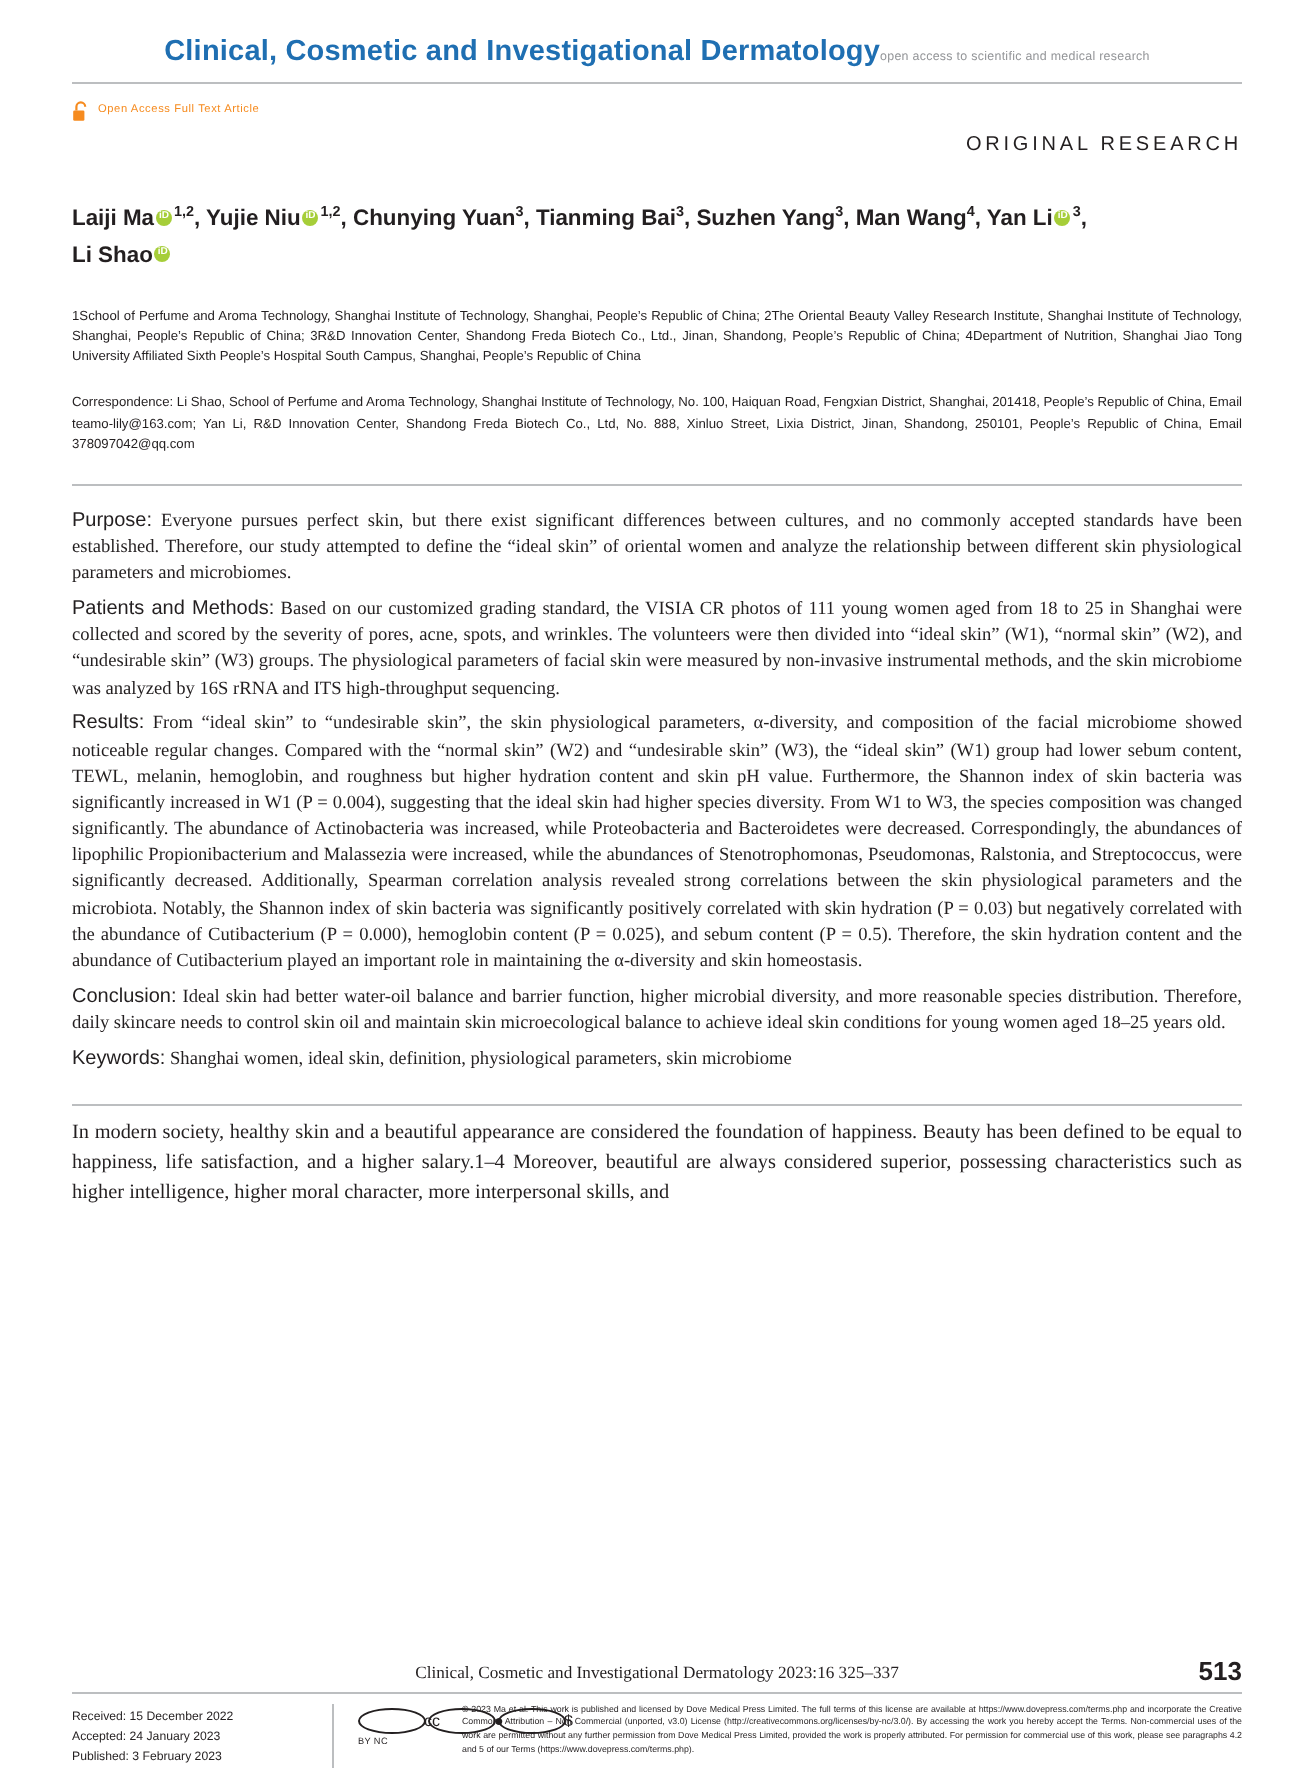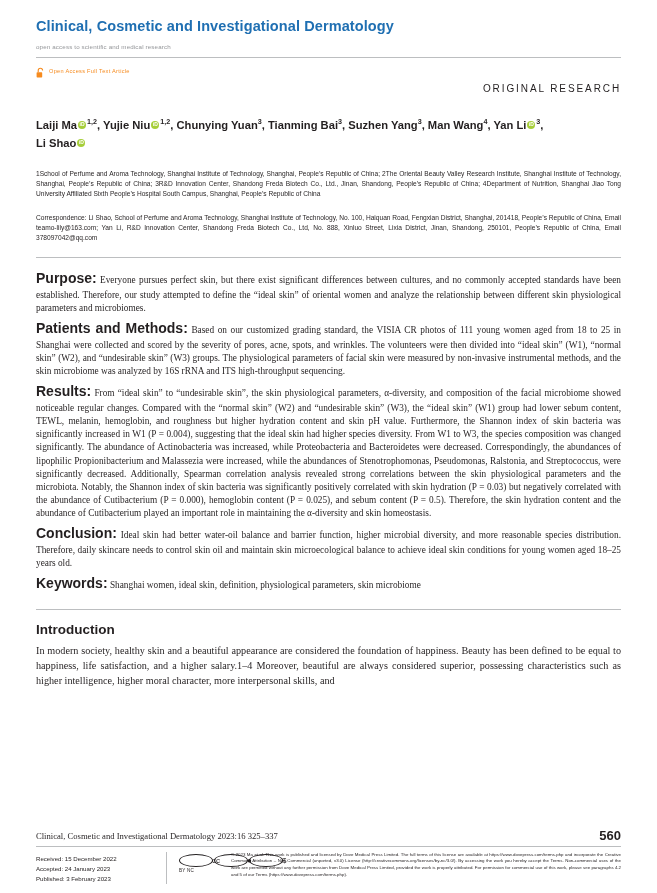--- a/index.html
+++ b/index.html
@@ -22,21 +22,20 @@
     box-sizing: border-box;
     padding: 0 36px;
   }
 
   
   .masthead {
     display: flex;
     align-items: flex-start;
     justify-content: center;
     padding-top: 16px;
-    flex-direction: column;
   }
   .journal-title {
     font-family: "Liberation Sans", sans-serif;
     font-weight: bold;
     font-size: 14.5px;
     color: #1f6fb2;
     letter-spacing: 0.1px;
     padding-top: 2px;
   }
   .dovepress-block {
@@ -163,22 +162,22 @@
     font-family: "Liberation Serif", serif;
     font-size: 9.3px;
     line-height: 1.42;
     color: #231f20;
     text-align: justify;
     margin-top: 11px;
   }
   .abstract p { margin: 0 0 3.5px 0; }
   .abstract .lbl {
     font-family: "Liberation Sans", sans-serif;
-    font-weight: bold;
-    font-size: 14px;
+    font-weight: normal;
+    font-size: 10px;
   }
 
   
   .section-rule {
     border: none;
     border-top: 1px solid #bcbec0;
     margin: 15px 0 0 0;
   }
   .section-head {
     font-family: "Liberation Sans", sans-serif;
@@ -199,20 +198,21 @@
   
   .footer {
     position: absolute;
     left: 36px;
     right: 36px;
     bottom: 0;
   }
   .footer-cite {
     font-family: "Liberation Serif", serif;
     font-size: 8.6px;
+    text-align: center;
     color: #231f20;
     position: relative;
     padding-bottom: 5px;
   }
   .footer-page {
     font-family: "Liberation Sans", sans-serif;
     font-weight: bold;
     font-size: 13px;
     position: absolute;
     right: 0;
@@ -323,27 +323,26 @@
   <div class="abstract">
     <p><span class="lbl">Purpose:</span><span> Everyone pursues perfect skin, but there exist significant differences between cultures, and no commonly accepted standards have been established. Therefore, our study attempted to define the “ideal skin” of oriental women and analyze the relationship between different skin physiological parameters and microbiomes.</span></p>
     <p><span class="lbl">Patients and Methods:</span><span> Based on our customized grading standard, the VISIA CR photos of 111 young women aged from 18 to 25 in Shanghai were collected and scored by the severity of pores, acne, spots, and wrinkles. The volunteers were then divided into “ideal skin” (W1), “normal skin” (W2), and “undesirable skin” (W3) groups. The physiological parameters of facial skin were measured by non-invasive instrumental methods, and the skin microbiome was analyzed by 16S rRNA and ITS high-throughput sequencing.</span></p>
     <p><span class="lbl">Results:</span><span> From “ideal skin” to “undesirable skin”, the skin physiological parameters, α-diversity, and composition of the facial microbiome showed noticeable regular changes. Compared with the “normal skin” (W2) and “undesirable skin” (W3), the “ideal skin” (W1) group had lower sebum content, TEWL, melanin, hemoglobin, and roughness but higher hydration content and skin pH value. Furthermore, the Shannon index of skin bacteria was significantly increased in W1 (P = 0.004), suggesting that the ideal skin had higher species diversity. From W1 to W3, the species composition was changed significantly. The abundance of Actinobacteria was increased, while Proteobacteria and Bacteroidetes were decreased. Correspondingly, the abundances of lipophilic Propionibacterium and Malassezia were increased, while the abundances of Stenotrophomonas, Pseudomonas, Ralstonia, and Streptococcus, were significantly decreased. Additionally, Spearman correlation analysis revealed strong correlations between the skin physiological parameters and the microbiota. Notably, the Shannon index of skin bacteria was significantly positively correlated with skin hydration (P = 0.03) but negatively correlated with the abundance of Cutibacterium (P = 0.000), hemoglobin content (P = 0.025), and sebum content (P = 0.5). Therefore, the skin hydration content and the abundance of Cutibacterium played an important role in maintaining the α-diversity and skin homeostasis.</span></p>
     <p><span class="lbl">Conclusion:</span><span> Ideal skin had better water-oil balance and barrier function, higher microbial diversity, and more reasonable species distribution. Therefore, daily skincare needs to control skin oil and maintain skin microecological balance to achieve ideal skin conditions for young women aged 18–25 years old.</span></p>
     <p><span class="lbl">Keywords:</span><span> Shanghai women, ideal skin, definition, physiological parameters, skin microbiome</span></p>
   </div>
 
   <hr class="section-rule">
 
-  <div class="section-head">Introduction</div>
   <div class="body-text">In modern society, healthy skin and a beautiful appearance are considered the foundation of happiness. Beauty has been defined to be equal to happiness, life satisfaction, and a higher salary.1–4 Moreover, beautiful are always considered superior, possessing characteristics such as higher intelligence, higher moral character, more interpersonal skills, and</div>
 
   <div class="footer">
     <div class="footer-cite">
       <span>Clinical, Cosmetic and Investigational Dermatology 2023:16 325–337</span>
-      <span class="footer-page">560</span>
+      <span class="footer-page">513</span>
     </div>
     <hr class="footer-rule">
     <div class="footer-bottom">
       <div class="dates">
         <div>Received: 15 December 2022</div>
         <div>Accepted: 24 January 2023</div>
         <div>Published: 3 February 2023</div>
       </div>
       <div class="vrule"></div>
       <div class="license-block">

